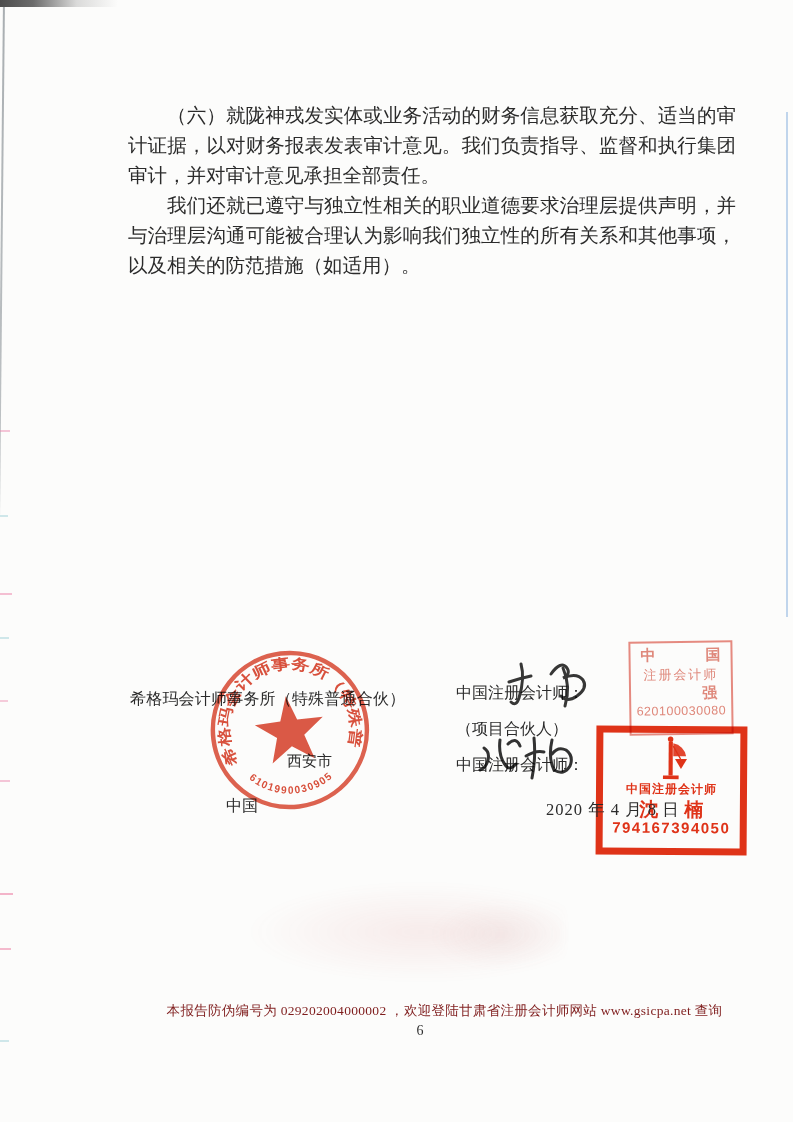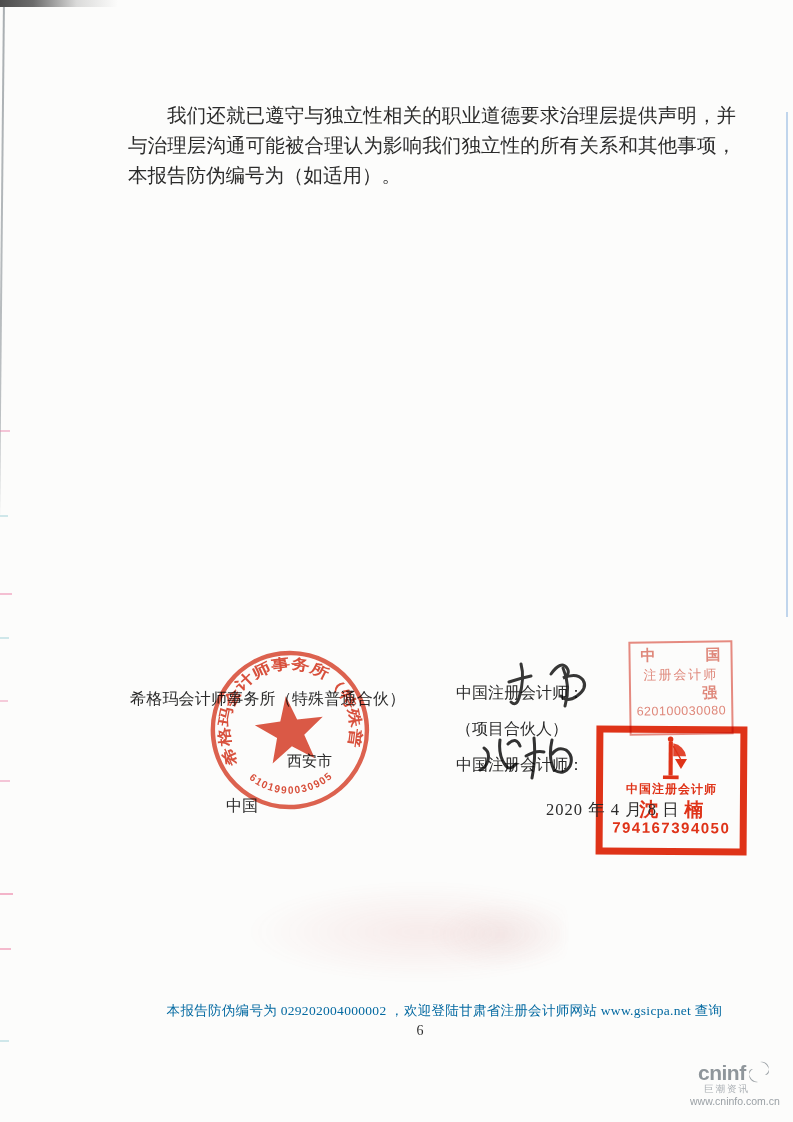--- a/index.html
+++ b/index.html
@@ -68,21 +68,21 @@
   .seal-2 .r3 { font-size:15px; font-weight:bold; letter-spacing:1.5px;
     font-family:"Liberation Sans",sans-serif; }
 
   
   .sig { position:absolute; mix-blend-mode:multiply; z-index:5; }
   .sig-1 { left:505px; top:652px; }
   .sig-2 { left:478px; top:730px; }
 
   
   .footer-line { position:absolute; left:96px; right:0; top:1002px;
-    text-align:center; font-size:13.5px; color:#0369a1; letter-spacing:.3px; }
+    text-align:center; font-size:13.5px; color:#7f1d1d; letter-spacing:.3px; }
   .page-num { position:absolute; left:47px; right:0; top:1023px;
     text-align:center; font-size:14px; color:#303030; }
 
   
   .cninf { position:absolute; left:690px; top:1061px; width:100px;
     font-family:"Liberation Sans",sans-serif; line-height:1; }
   .cninf-row { display:flex; align-items:center; justify-content:flex-start; gap:1px; padding-left:8px; }
   .cninf-word { font-size:21px; font-weight:bold; color:#8f969b; letter-spacing:-.5px; }
   .cninf-name { font-size:9.5px; color:#a9aeb3; letter-spacing:2px; margin:1px 0 2px 14px; }
   .cninf-url { font-size:10.5px; color:#9aa0a5; margin-left:0; }
@@ -101,21 +101,22 @@
   <div class="tick" style="top:637px;width:9px;background:rgba(140,200,210,.4)"></div>
   <div class="tick" style="top:700px;width:8px;background:rgba(235,130,170,.4)"></div>
   <div class="tick" style="top:780px;width:10px;background:rgba(235,130,170,.45)"></div>
   <div class="tick" style="top:893px;width:13px;background:rgba(235,120,160,.55)"></div>
   <div class="tick" style="top:948px;width:11px;background:rgba(235,120,160,.5)"></div>
   <div class="tick" style="top:1040px;width:9px;background:rgba(140,200,210,.4)"></div>
   <div class="ghost ghost1"></div>
   <div class="ghost ghost2"></div>
 
   <div class="body-text">
-    <p>我们还就已遵守与独立性相关的职业道德要求治理层提供声明，并与治理层沟通可能被合理认为影响我们独立性的所有关系和其他事项，本报告防伪编号为（如适用）。</p>
+    <p>（六）就陇神戎发实体或业务活动的财务信息获取充分、适当的审计证据，以对财务报表发表审计意见。我们负责指导、监督和执行集团审计，并对审计意见承担全部责任。</p>
+    <p>我们还就已遵守与独立性相关的职业道德要求治理层提供声明，并与治理层沟通可能被合理认为影响我们独立性的所有关系和其他事项，以及相关的防范措施（如适用）。</p>
   </div>
 
   <div class="firm-name">希格玛会计师事务所（特殊普通合伙）</div>
   <div class="loc-country">中国</div>
   <div class="loc-city">西安市</div>
   <div class="cpa-label-1">中国注册会计师：</div>
   <div class="cpa-role">（项目合伙人）</div>
   <div class="cpa-label-2">中国注册会计师：</div>
   <div class="report-date">2020 年 4 月 8 日</div>
 
@@ -182,27 +183,14 @@
       <path d="M30 14 q8 -8 12 2"></path>
       <path d="M56 8 q2 20 -2 40"></path>
       <path d="M48 26 q10 -6 18 -4"></path>
       <path d="M74 10 q-4 18 2 30 q10 6 16 -4 q4 -10 -4 -16 q-8 -4 -14 4"></path>
     </g>
   </svg>
 
   <div class="footer-line">本报告防伪编号为 029202004000002 ，欢迎登陆甘肃省注册会计师网站 www.gsicpa.net 查询</div>
   <div class="page-num">6</div>
 
-  <div class="cninf">
-    <div class="cninf-row">
-      <span class="cninf-word">cninf</span>
-      <svg width="24" height="22" viewBox="0 0 24 22">
-        <g fill="#9aa0a5">
-          <path d="M13 1 a9 9 0 0 1 9 9 c0 2.5 -1.5 4 -4 4 a7 7 0 0 0 -5 -13 z"></path>
-          <path d="M11 21 a9 9 0 0 1 -9 -9 c0 -2.5 1.5 -4 4 -4 a7 7 0 0 0 5 13 z"></path>
-        </g>
-      </svg>
-    </div>
-    <div class="cninf-name">巨潮资讯</div>
-    <div class="cninf-url">www.cninfo.com.cn</div>
-  </div>
 
 </div>
 
 </body></html>

